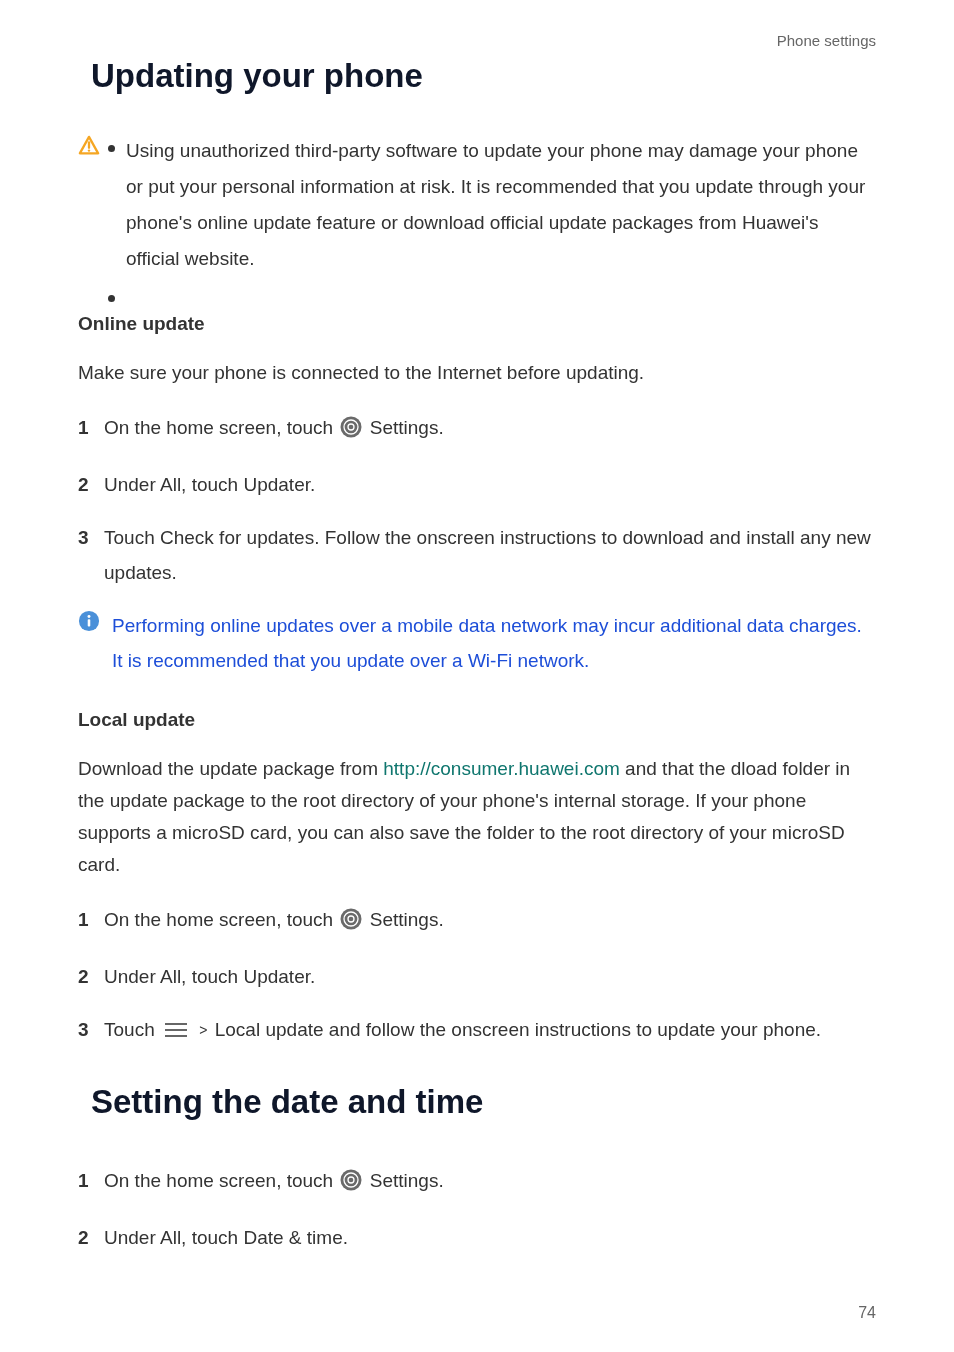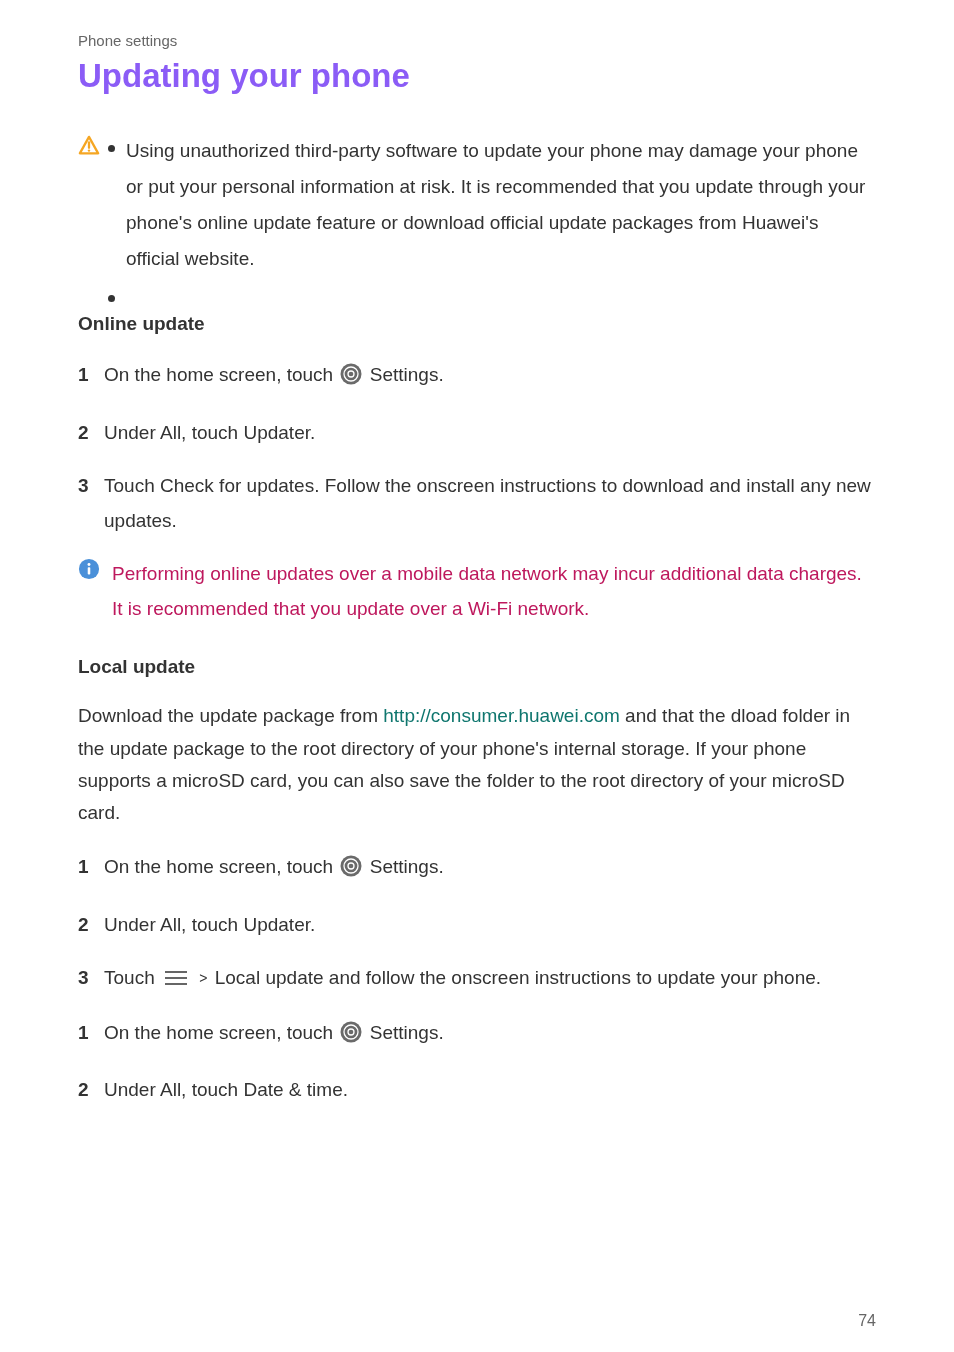--- a/index.html
+++ b/index.html
@@ -8,30 +8,31 @@
       height: 1352px;
       font-family: Arial, Helvetica, sans-serif;
       color: #333;
       position: relative;
       background: #fff;
     }
     .page {
       padding: 32px 78px 0 78px;
     }
     .header-label {
-      text-align: left;
+      text-align: right;
       font-size: 15px;
       color: #666;
       margin-bottom: 8px;
     }
     h1 {
-      color: #8b5cf6;
+      color: #0f172a;
       font-size: 33px;
       font-weight: bold;
       margin-bottom: 38px;
+      margin-left: 13px;
     }
     h2 {
       color: #333;
       font-size: 19px;
       font-weight: bold;
       margin-top: 30px;
       margin-bottom: 22px;
     }
     .warning-block {
       display: flex;
@@ -100,30 +101,30 @@
       vertical-align: -4px;
       margin: 0 2px;
     }
     .menu-icon {
       display: inline-block;
       vertical-align: -2px;
       margin: 0 3px;
     }
     .page-num {
       position: absolute;
-      bottom: 22px;
+      bottom: 30px;
       right: 78px;
       font-size: 16px;
       color: #666;
     }
     .info-text {
       flex: 1;
       font-size: 19px;
       line-height: 1.85;
-      color: #be185d;
+      color: #1d4ed8;
       padding-left: 4px;
     }
     .gt-sep {
       font-size: 14px;
       vertical-align: 1px;
       margin: 0 2px;
     }
   </style>
 </head>
 <body>
@@ -146,20 +147,21 @@
         <span class="bullet-dot"></span>
         <span>Using unauthorized third-party software to update your phone may damage your phone or put your personal information at risk. It is recommended that you update through your phone's online update feature or download official update packages from Huawei's official website.</span>
       </div>
       <div class="bullet-item">
         <span class="bullet-dot"></span>
       </div>
     </div>
   </div>
 
   <h2>Online  update</h2>
+  <p class="body">Make sure your phone is connected to the Internet before updating.</p>
 
   <div class="step">
     <div class="step-num">1</div>
     <div class="step-text">
       <span>On the home screen, touch </span>
       <span class="settings-icon"><svg width="22" height="22" viewBox="0 0 22 22">
             <circle cx="11" cy="11" r="10.5" fill="#6a6a6a"></circle>
             <circle cx="11" cy="11" r="7" fill="none" stroke="#fff" stroke-width="1.3"></circle>
             <circle cx="11" cy="11" r="3" fill="none" stroke="#fff" stroke-width="1.3"></circle>
           </svg></span>
@@ -224,20 +226,21 @@
       <span class="menu-icon"><svg width="26" height="16" viewBox="0 0 26 16">
             <line x1="2" y1="2" x2="24" y2="2" stroke="#333" stroke-width="1.5"></line>
             <line x1="2" y1="8" x2="24" y2="8" stroke="#333" stroke-width="1.5"></line>
             <line x1="2" y1="14" x2="24" y2="14" stroke="#333" stroke-width="1.5"></line>
           </svg></span>
       <span class="gt-sep">&gt;</span>
       <span class="bold">Local update</span><span> and follow the onscreen instructions to update your phone.</span>
     </div>
   </div>
 
+  <h1 style="margin-top:34px; margin-bottom:42px;">Setting the date and time</h1>
 
   <div class="step">
     <div class="step-num">1</div>
     <div class="step-text">
       <span>On the home screen, touch </span>
       <span class="settings-icon"><svg width="22" height="22" viewBox="0 0 22 22">
             <circle cx="11" cy="11" r="10.5" fill="#6a6a6a"></circle>
             <circle cx="11" cy="11" r="7" fill="none" stroke="#fff" stroke-width="1.3"></circle>
             <circle cx="11" cy="11" r="3" fill="none" stroke="#fff" stroke-width="1.3"></circle>
           </svg></span>

